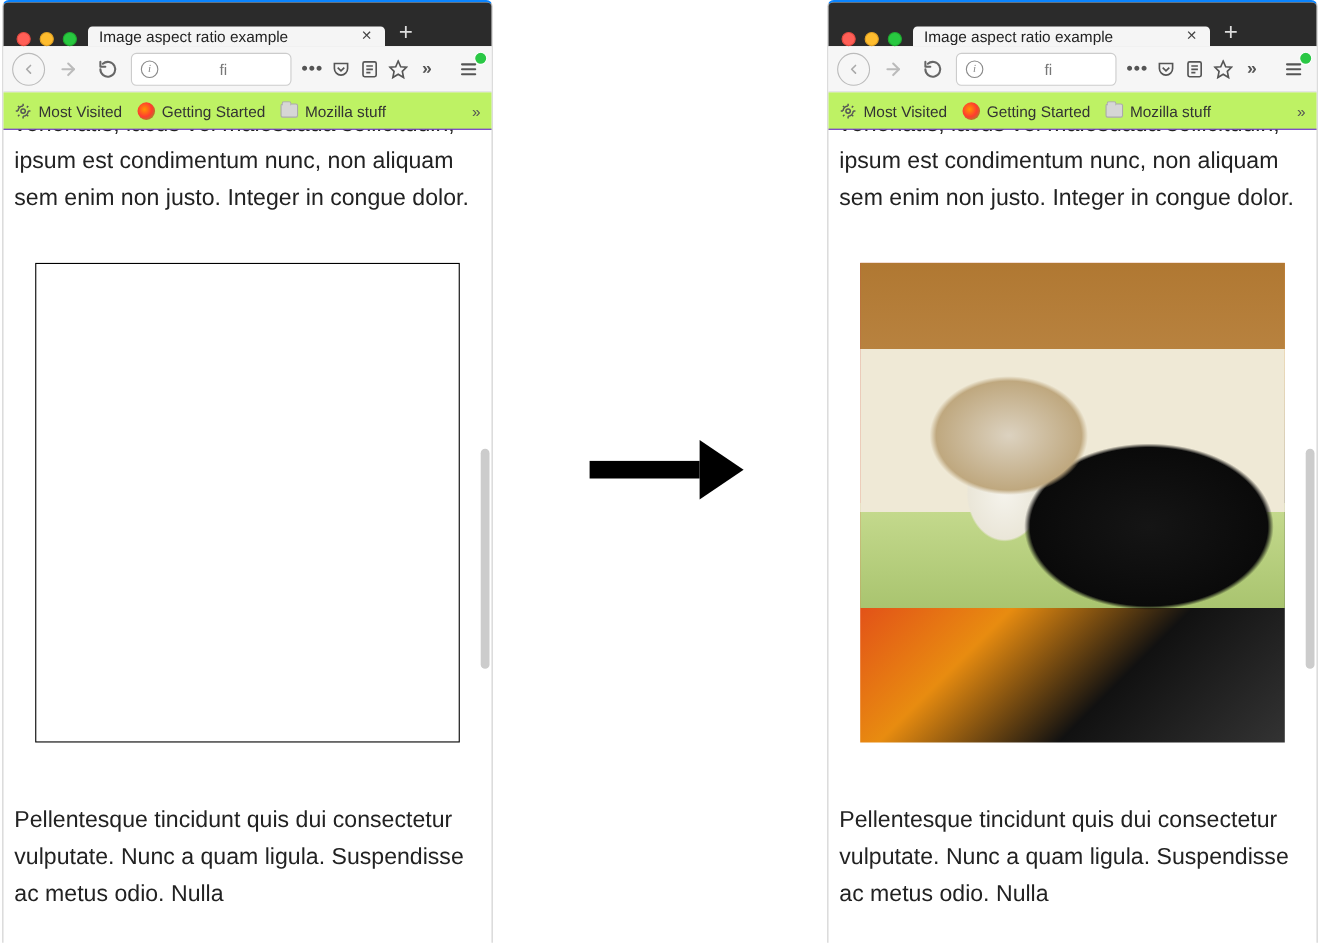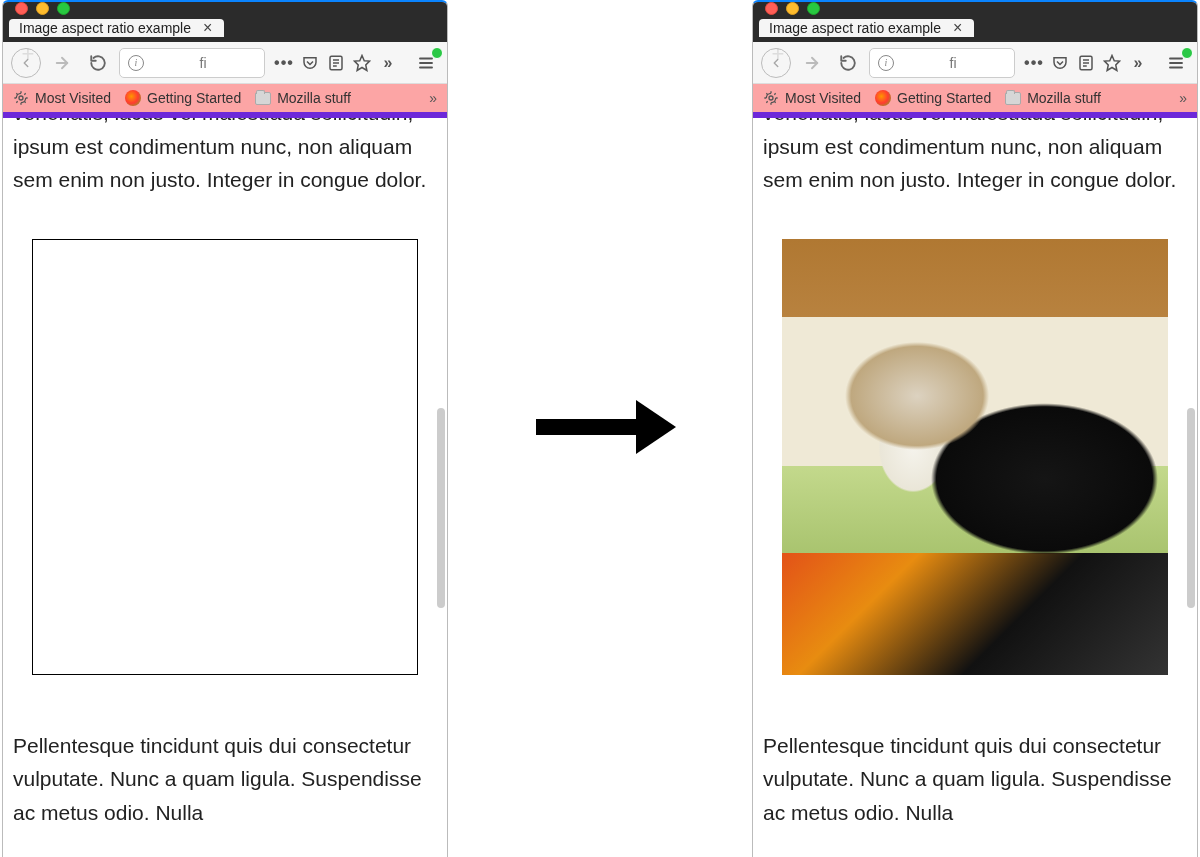--- a/index.html
+++ b/index.html
@@ -27,23 +27,22 @@
     background: #fff;
   }
   .browser.left { left: 2px; }
   .browser.right { left: 752px; }
 
   
   .tabstrip {
     height: 40px;
     background: #2b2b2b;
     display: flex;
-    align-items: flex-start;
+    align-items: flex-end;
     padding-left: 6px;
-    flex-direction: column;
   }
   .traffic {
     display: flex;
     align-items: center;
     gap: 8px;
     padding: 0 10px 0 6px;
   }
   .dot { width: 13px; height: 13px; border-radius: 50%; }
   .dot.red { background: #ff5f57; border: 1px solid #e14940; }
   .dot.yellow { background: #febc2e; border: 1px solid #dfa023; }
@@ -138,28 +137,28 @@
   .hamburger svg { color:#555; }
   .hamburger .badge {
     position:absolute; top:-3px; right:-4px;
     width:12px;height:12px;border-radius:50%;
     background:#2ac845;border:1px solid #fff;
   }
 
   
   .bookbar {
     height: 34px;
-    background: #fca5a5;
+    background: #bef264;
     display:flex;
     align-items:center;
     padding: 0 10px;
     gap: 14px;
     font-size: 14px;
     color:#333;
-    border-bottom: 6px solid #6d28d9;
+    border-bottom: 1px solid #6d28d9;
     text-align: center;
   }
   .bm-item { display:flex; align-items:center; gap:6px; cursor:pointer; white-space:nowrap; }
   .bm-item .folder { width:16px;height:13px;background:#d6d6d6;border:1px solid #aaa;border-radius:2px;position:relative;}
   .bm-item .folder::before{content:"";position:absolute;top:-3px;left:0;width:7px;height:3px;background:#d6d6d6;border:1px solid #aaa;border-bottom:none;border-radius:2px 2px 0 0;}
   .bm-item .ff { width:16px;height:16px;background:radial-gradient(circle at 40% 40%,#ff9500,#ff3b30,#6b2 );border-radius:50%;}
   .bookbar .overflow { margin-left:auto; cursor:pointer; color:#555;}
 
   
   .page {

